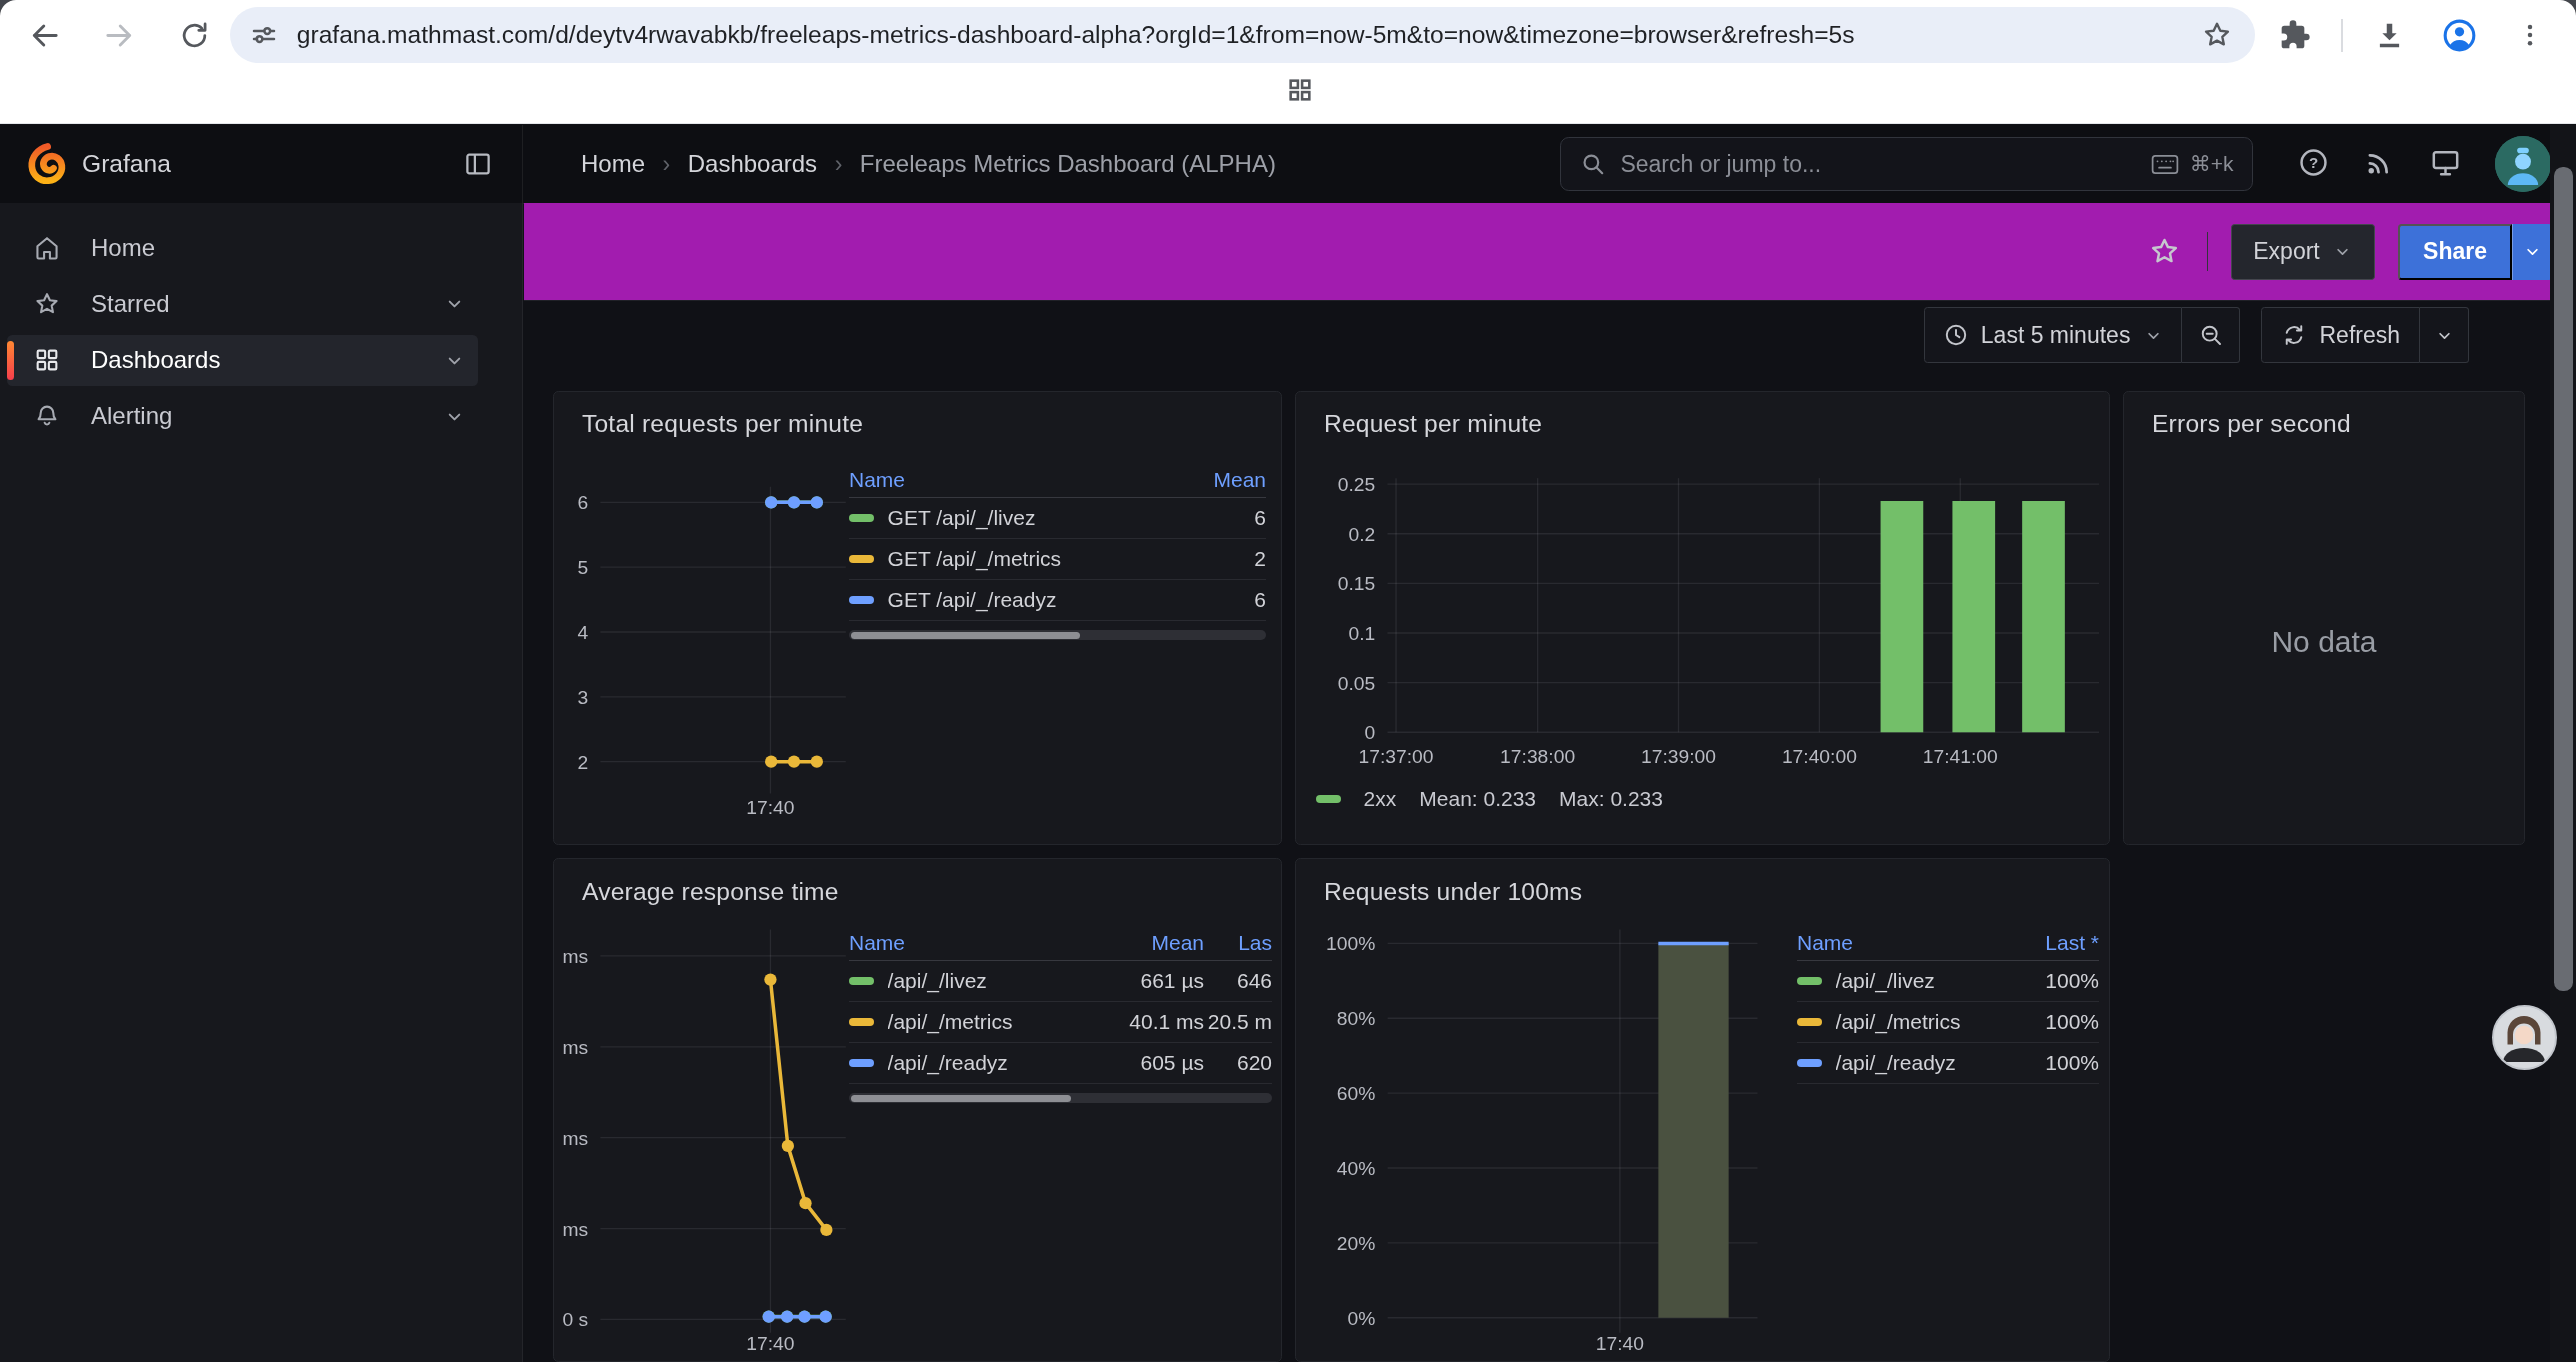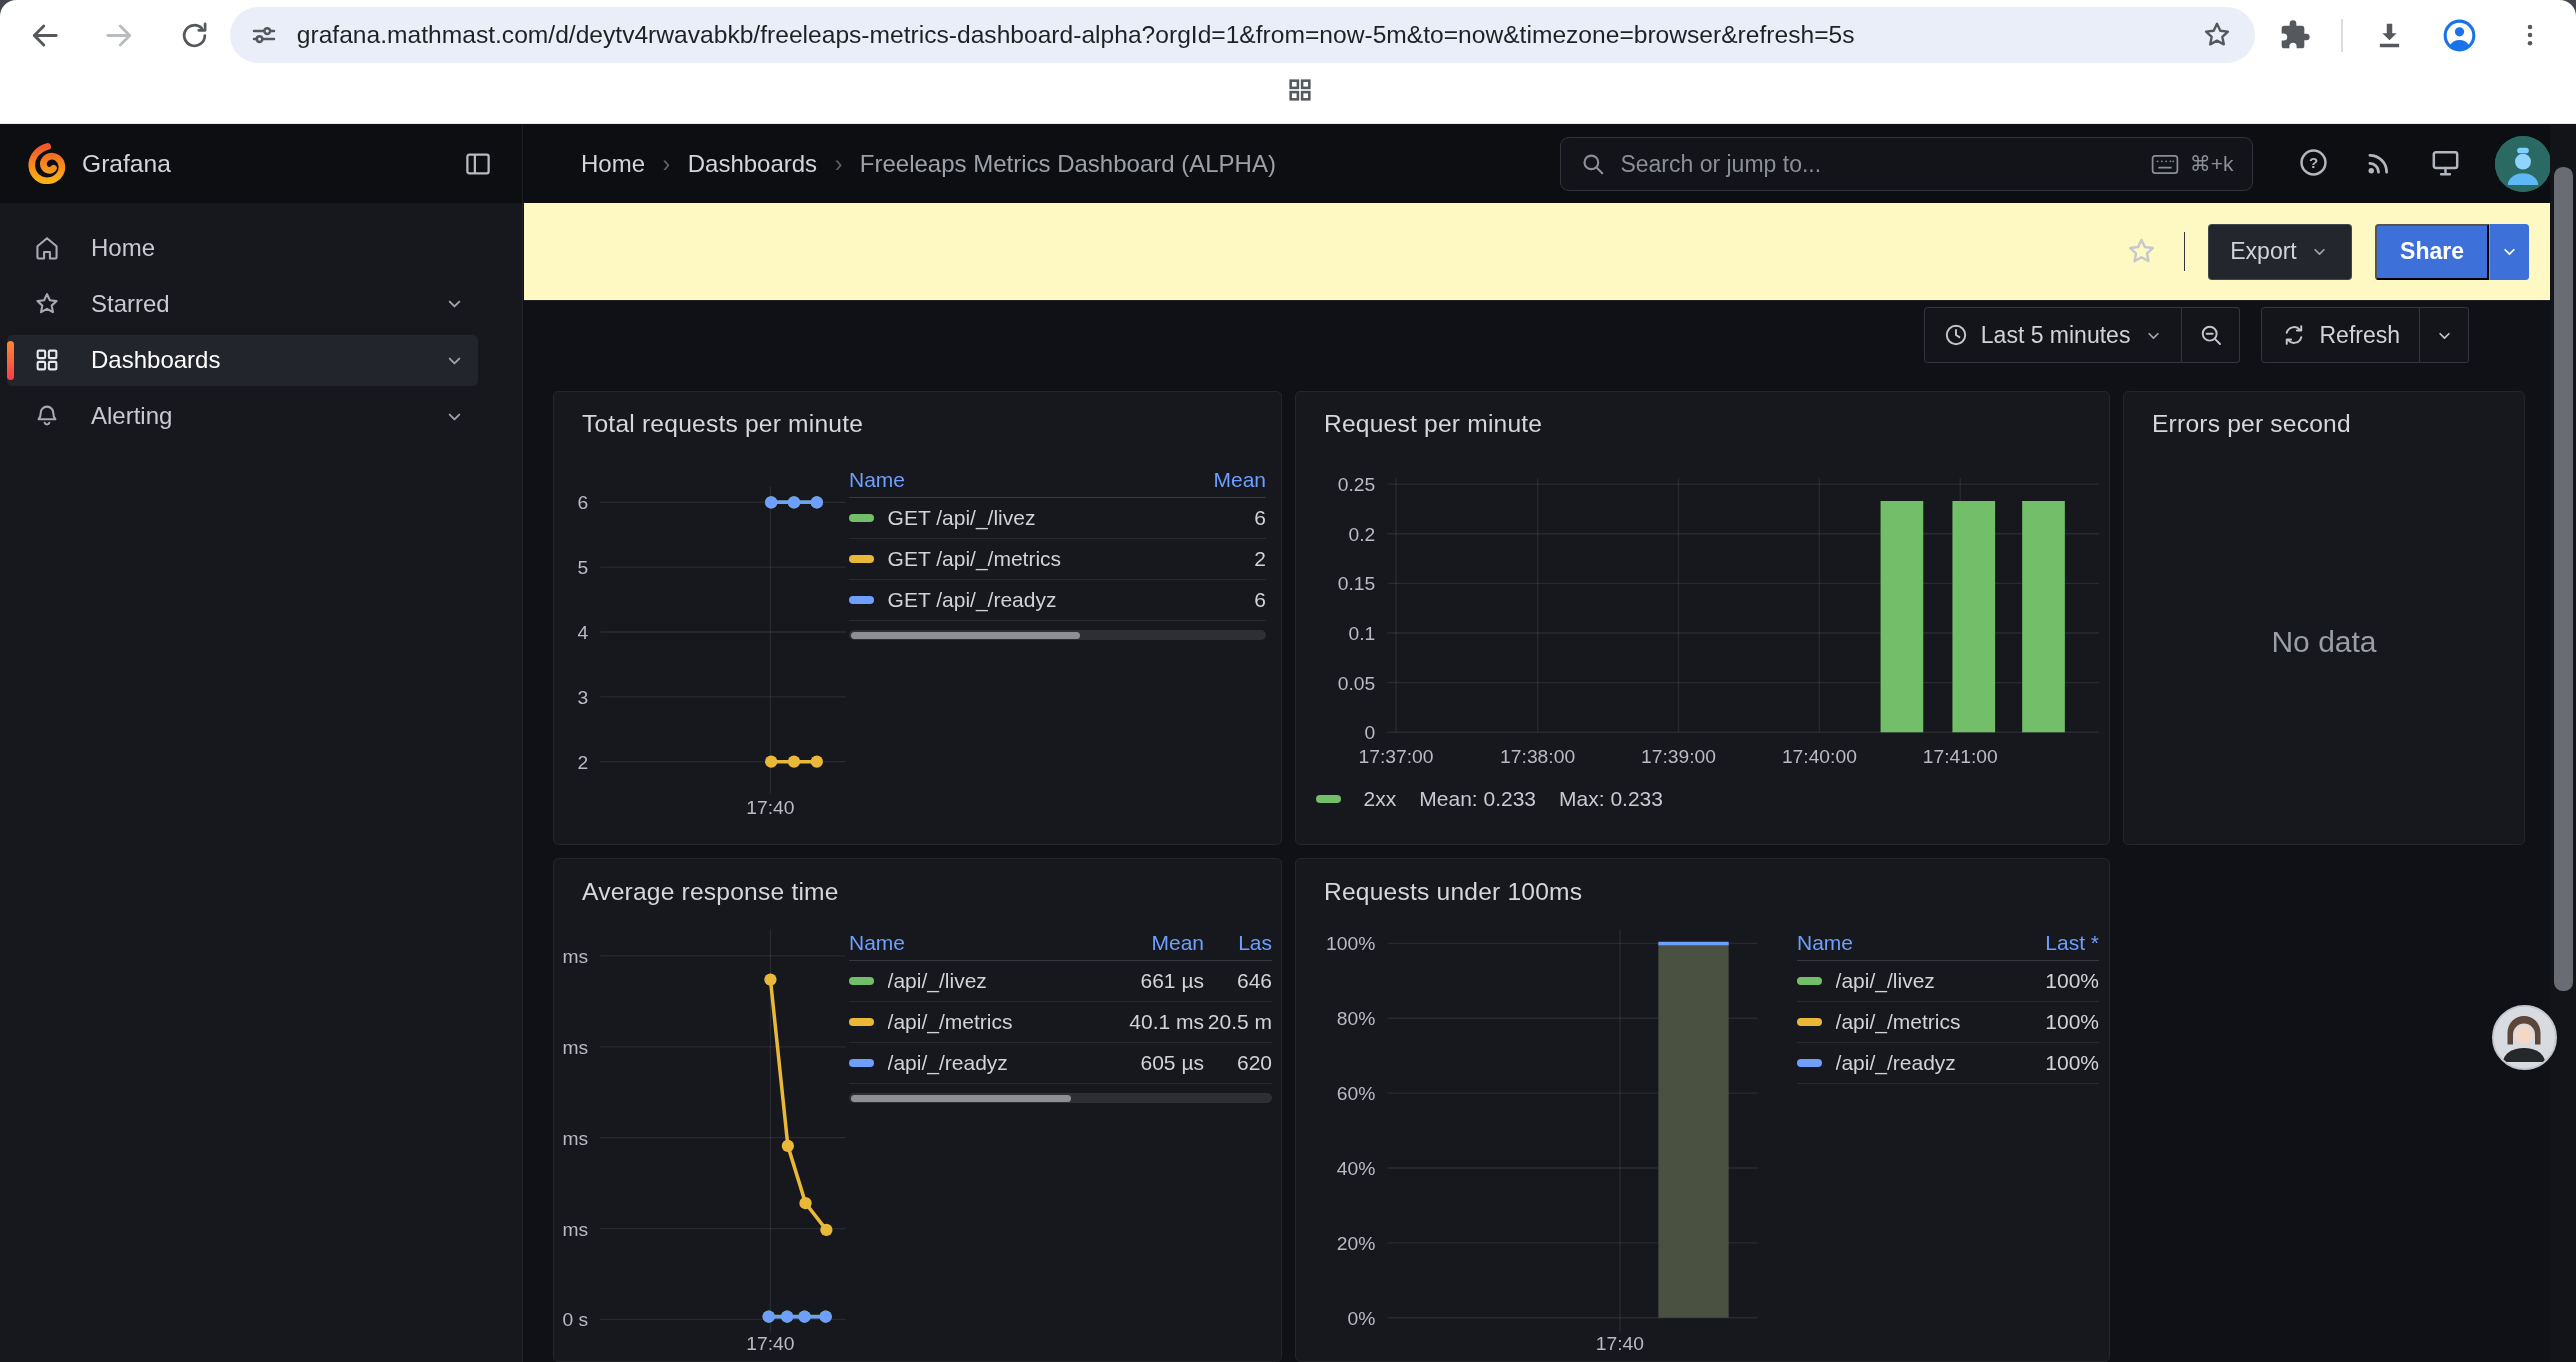--- a/index.html
+++ b/index.html
@@ -40,21 +40,21 @@
   
   .sidebar{position:absolute;left:0;top:203px;width:523px;bottom:0;background:#17181d;border-right:0.9px solid rgba(255,255,255,0.06);padding-top:19px;}
   .sitem{position:relative;display:flex;align-items:center;height:51px;margin:0 44px 5.3px 7px;padding-left:26px;gap:30px;border-radius:5.3px;color:#c9cad1;font-size:24px;}
   .sitem .sicon{color:#a7aab2;display:flex;}
   .sitem .schev{position:absolute;right:12.3px;color:#9fa2aa;display:flex;}
   .sitem.active{background:#23252c;color:#ffffff;}
   .sitem.active .sicon{color:#e8e9ec;}
   .sitem.active::before{content:"";position:absolute;left:0;top:6.1px;bottom:6.1px;width:7px;border-radius:3.5px;background:linear-gradient(180deg,#ff8833,#f53e4c);}
 
   
-  .actionbar{position:absolute;left:524px;top:203px;right:0;height:98px;background:#fef9c3;border-bottom:0.9px solid #202127;display:flex;align-items:center;justify-content:flex-end;padding-right:47px;gap:23px;}
+  .actionbar{position:absolute;left:524px;top:203px;right:0;height:98px;background:#a21caf;border-bottom:0.9px solid #202127;display:flex;align-items:center;justify-content:flex-end;padding-right:24px;gap:23px;}
   .abtn-icon{width:40px;height:40px;display:flex;align-items:center;justify-content:center;color:#c6c8ce;}
   .avdiv{width:0.9px;height:39px;background:#32343a;}
   .btn{height:56px;display:flex;align-items:center;font-size:23px;border-radius:3.5px;}
   .btn-secondary{background:#24262d;border:0.9px solid #44464e;color:#d2d3d8;padding:0 21px;gap:12.3px;}
   .sharewrap{display:flex;}
   .btn-primary{background:#3D71D9;color:#ffffff;font-weight:700;padding:0 23px;border-radius:3.5px 0 0 3.5px;}
   .btn-primary-caret{width:40px;height:56px;background:#3D71D9;border-left:0.9px solid rgba(255,255,255,0.3);border-radius:0 3.5px 3.5px 0;display:flex;align-items:center;justify-content:center;color:#fff;}
 
   
   .timegroup{position:absolute;left:1924px;top:307px;display:flex;align-items:center;}

